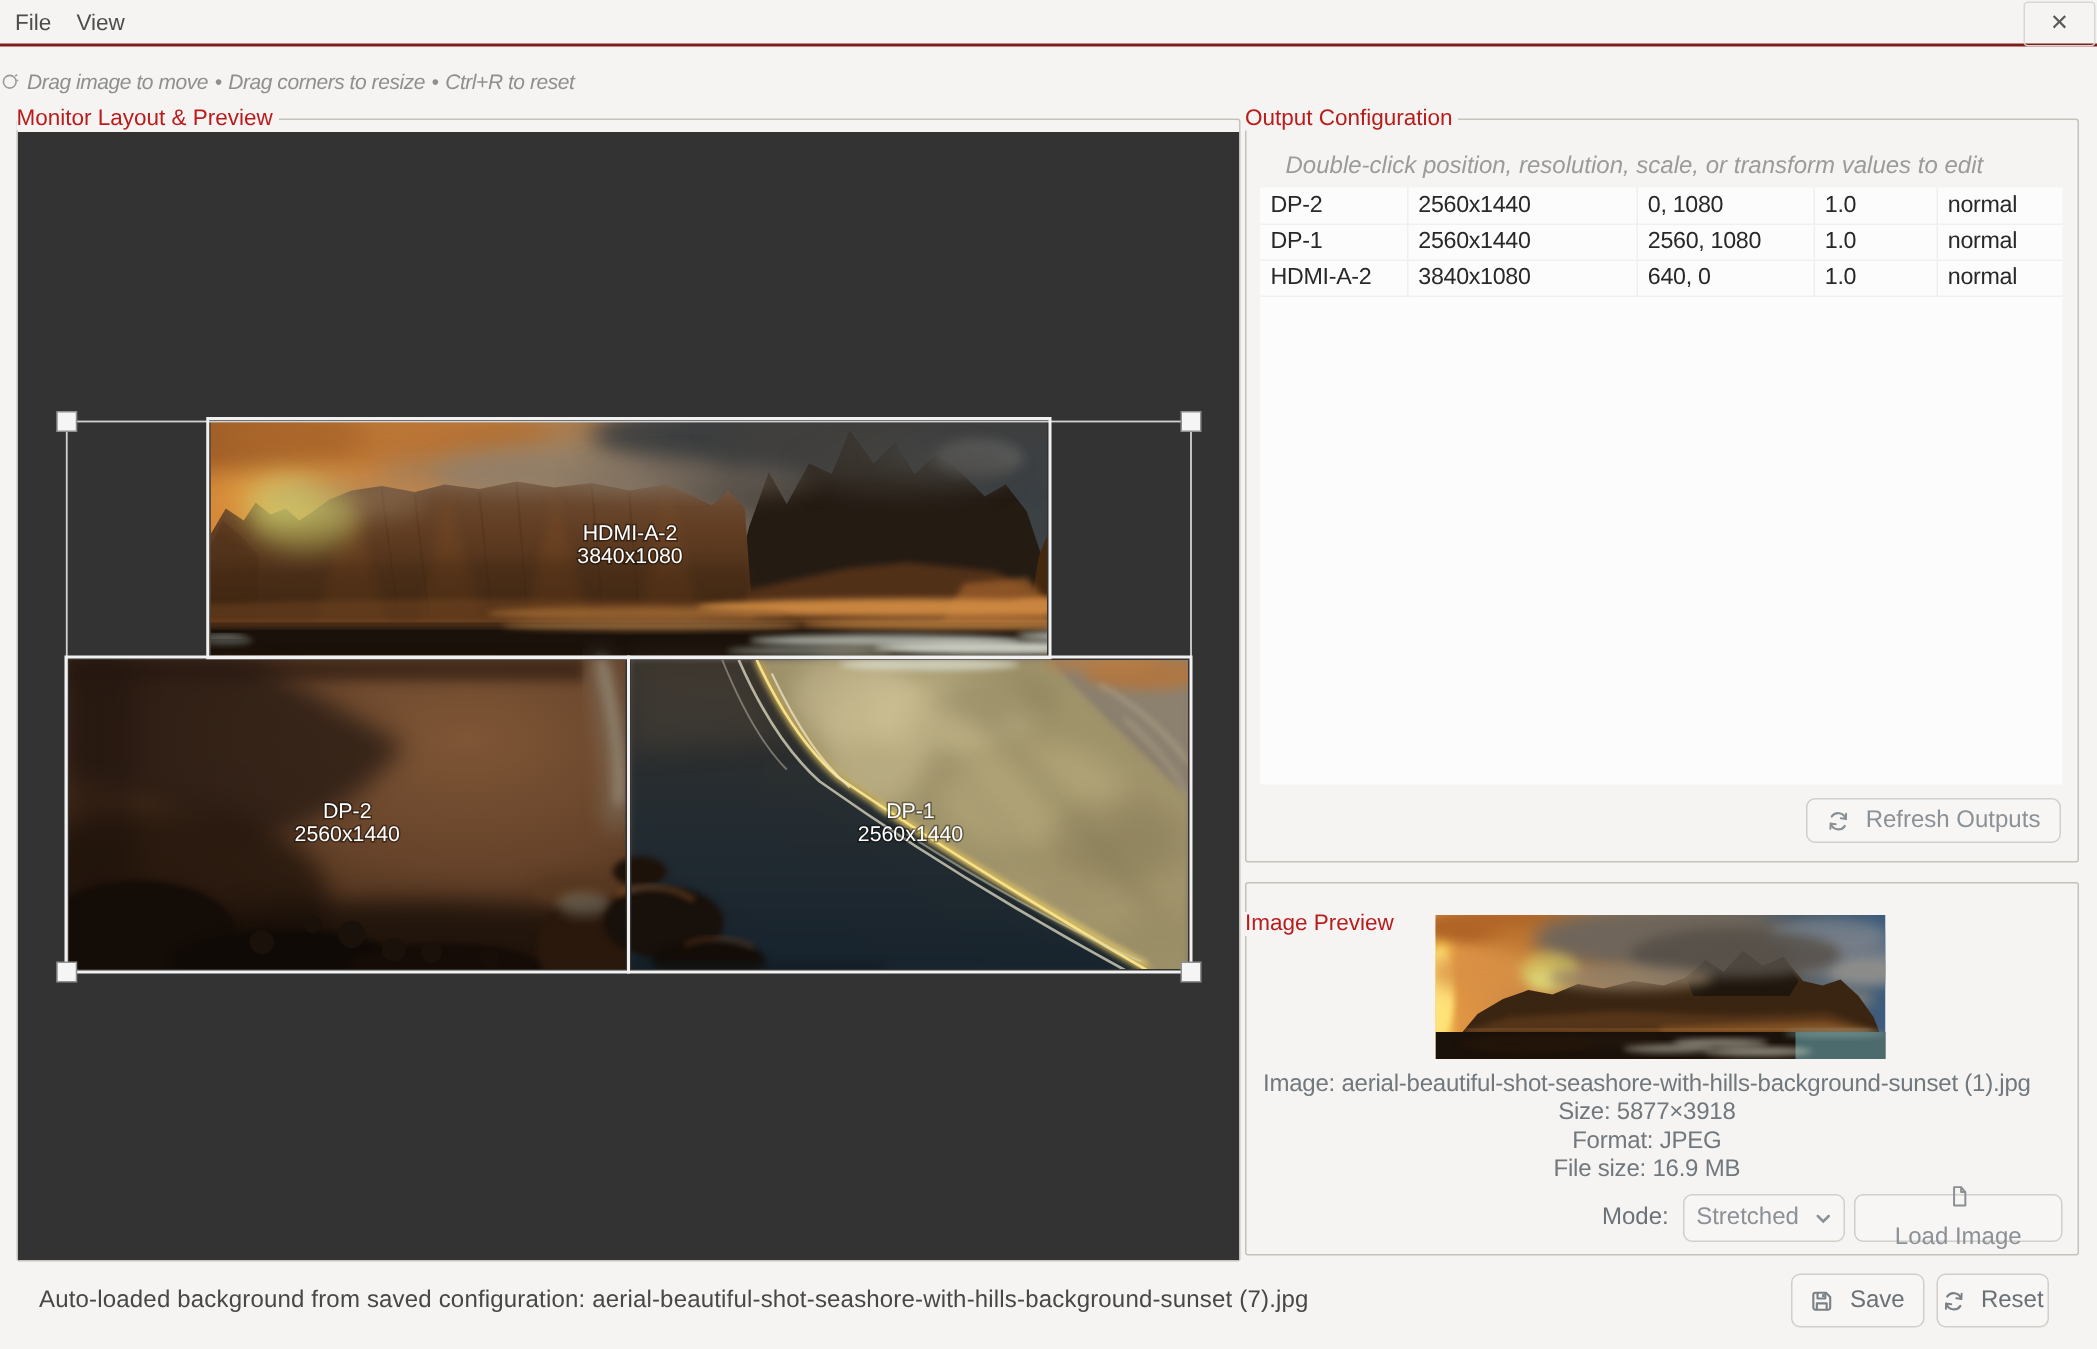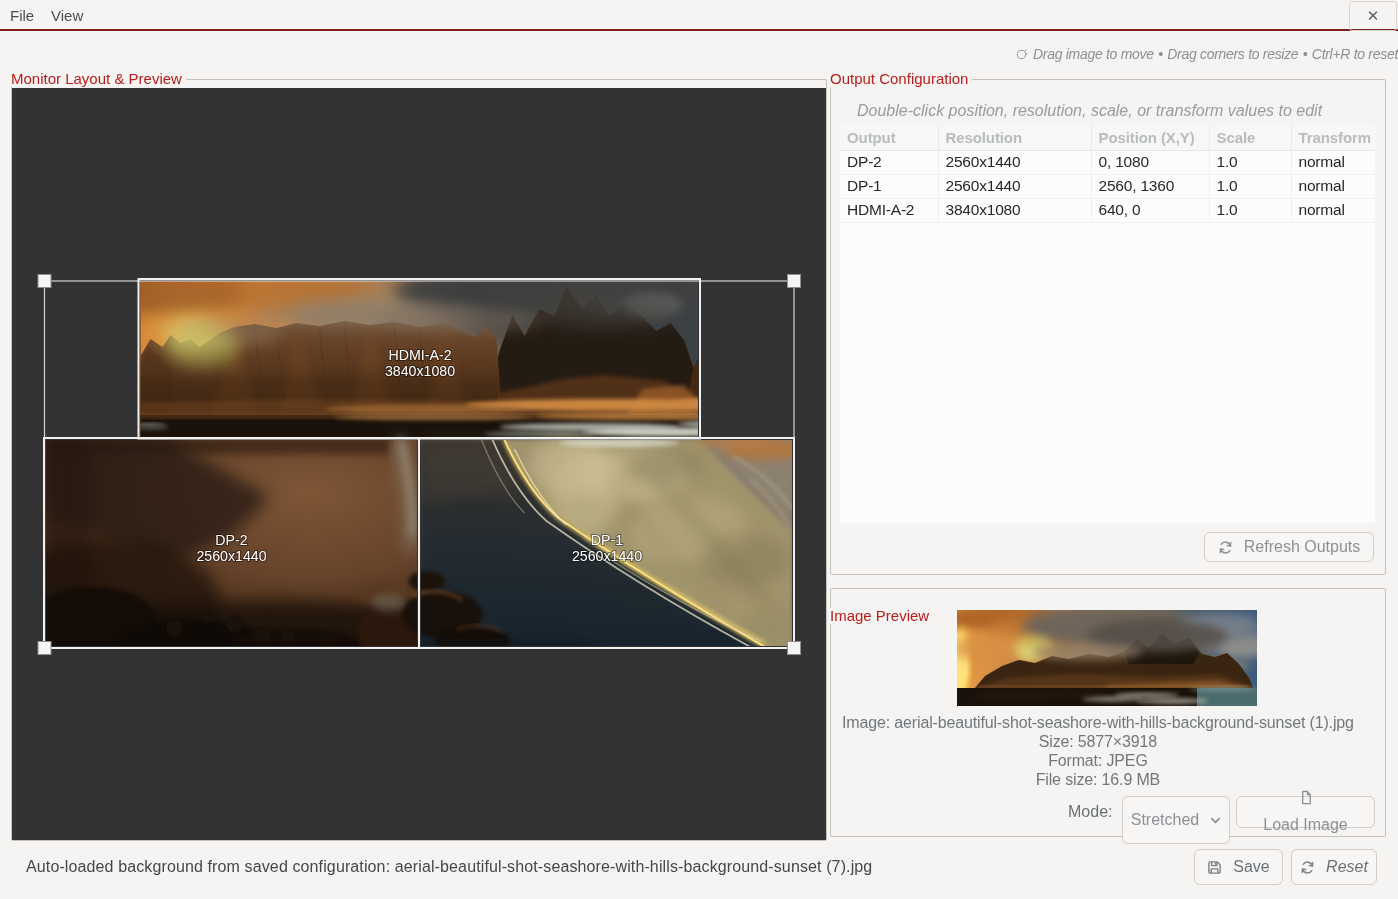--- a/index.html
+++ b/index.html
@@ -1,21 +1,21 @@
 <!DOCTYPE html>
 <html><head>
 <meta charset="utf-8">
 <style>
   * { margin:0; padding:0; box-sizing:border-box; }
   html,body { width:1398px; height:899px; overflow:hidden; }
   body { background:#f5f4f2; font-family:"Liberation Sans",sans-serif; font-size:15px; color:#3c3c3c; position:relative; }
   .menubar { position:absolute; left:0; top:0; width:1398px; height:31px; border-bottom:2px solid #7f1d1d; }
   .menuitem { position:absolute; top:0; height:31px; line-height:31px; color:#4d4d4d; font-size:15px; }
   .closebtn { position:absolute; left:1349px; top:1px; width:48px; height:30px; border:1px solid #dad6d1; border-radius:3px; color:#5a5a5a; text-align:center; line-height:28px; font-size:15px; }
-  .hintbar { position:absolute; left:0; top:45px; width:1398px; height:19px; text-align:right; color:#8f8f8f; font-style:italic; font-size:14px; letter-spacing:-0.3px; line-height:19px; }
+  .hintbar { position:absolute; left:0; top:45px; width:1398px; height:19px; text-align:left; color:#8f8f8f; font-style:italic; font-size:14px; letter-spacing:-0.3px; line-height:19px; }
   .frame { position:absolute; border:1px solid #c5c1bb; border-radius:2px; }
   .legend { position:absolute; background:#f5f4f2; color:#b91c1c; font-size:15px; line-height:16px; padding-right:4px; z-index:3; }
   .darkpanel { position:absolute; left:12px; top:88px; width:814px; height:752px; background:#333333; }
   .hint2 { position:absolute; left:842px; top:102px; font-style:italic; color:#9b9b9b; font-size:16px; letter-spacing:0px;margin-left:15px; }
   .tablewrap { position:absolute; left:840px; top:125px; width:535px; height:398px; background:#fcfcfc; }
   table.grid { border-collapse:collapse; width:535px; table-layout:fixed; }
   table.grid th { background:#f7f7f7; color:#b8bcbe; font-weight:bold; text-align:left; height:25px; padding:0 0 0 7px; font-size:15px; letter-spacing:-0.1px; border-right:1px solid #ebebeb; border-bottom:1px solid #e6e6e6; }
   table.grid td { color:#282828; height:24px; padding:0 0 0 7px; font-size:15.5px; letter-spacing:-0.2px; border-right:1px solid #f0f0f0; border-bottom:1px solid #f0f0f0; }
   table.grid th:last-child, table.grid td:last-child { border-right:none; }
   .btn { position:absolute; border:1px solid #d2cec9; border-radius:6px; background:#f7f6f4; color:#8b9196; font-size:16px; display:flex; align-items:center; justify-content:center; gap:11px; }
@@ -247,38 +247,31 @@
   <div class="tablewrap">
     <table class="grid">
       <colgroup>
         <col style="width:98px">
         <col style="width:153px">
         <col style="width:118px">
         <col style="width:82px">
         <col style="width:84px">
       </colgroup>
       <tbody>
-        <tr>
-          <th>Output</th>
-          <th>Resolution</th>
-          <th>Position (X,Y)</th>
-          <th>Scale</th>
-          <th>Transform</th>
-        </tr>
       <tr>
           <td>DP-2</td>
           <td>2560x1440</td>
           <td>0, 1080</td>
           <td>1.0</td>
           <td>normal</td>
         </tr>
       <tr>
           <td>DP-1</td>
           <td>2560x1440</td>
-          <td>2560, 1360</td>
+          <td>2560, 1080</td>
           <td>1.0</td>
           <td>normal</td>
         </tr>
       <tr>
           <td>HDMI-A-2</td>
           <td>3840x1080</td>
           <td>640, 0</td>
           <td>1.0</td>
           <td>normal</td>
         </tr>
@@ -349,21 +342,21 @@
     <ellipse cx="60" cy="86" rx="45" ry="6" fill="#241509" filter="url(#tf2)" opacity=".9"></ellipse>
   </svg>
   </div>
   <div class="infoblock">
     Image: aerial-beautiful-shot-seashore-with-hills-background-sunset (1).jpg<br>
     Size: 5877×3918<br>
     Format: JPEG<br>
     File size: 16.9 MB
   </div>
   <div class="modelabel">Mode:</div>
-  <div class="btn" style="left:1122px; top:796px; width:108px; height:48px;">
+  <div class="btn" style="left:1122px; top:796px; width:108px; height:32px;">
     <span>Stretched</span>
     <svg width="11" height="11" viewBox="0 0 12 12" fill="none" stroke="#8a8f93" stroke-width="1.8" stroke-linecap="round">
       <path d="M2 4 L6 8 L10 4"></path>
     </svg>
   </div>
   <div class="btn" style="left:1236px; top:796px; width:139px; height:32px;flex-direction:column;">
     <svg width="14" height="15" viewBox="0 0 14 16" fill="none" stroke="#8a8f93" stroke-width="1.4" stroke-linejoin="round">
       <path d="M3.5 1.5 L8.5 1.5 L11.5 5 L11.5 14.5 L3.5 14.5 Z"></path>
       <path d="M8.5 1.5 L8.5 5 L11.5 5"></path>
     </svg>
@@ -373,21 +366,21 @@
   <div class="statustext">Auto-loaded background from saved configuration: aerial-beautiful-shot-seashore-with-hills-background-sunset (7).jpg</div>
   <div class="btn" style="left:1194px; top:849px; width:89px; height:36px; color:#697076; font-size:16px;">
     <svg width="15" height="15" viewBox="0 0 16 16" fill="none" stroke="#7a8084" stroke-width="1.5" stroke-linejoin="round">
       <path d="M2 3.5 A1.5 1.5 0 0 1 3.5 2 L11 2 L14 5 L14 12.5 A1.5 1.5 0 0 1 12.5 14 L3.5 14 A1.5 1.5 0 0 1 2 12.5 Z"></path>
       <path d="M5 2 L5 6 L10.5 6 L10.5 2"></path>
       <rect x="8.2" y="3" width="1.6" height="2" fill="#7a8084" stroke="none"></rect>
       <path d="M4.5 14 L4.5 9.5 L11.5 9.5 L11.5 14"></path>
     </svg>
     <span>Save</span>
   </div>
-  <div class="btn" style="left:1291px; top:849px; width:86px; height:36px; color:#697076; font-size:16px;font-style:italic;">
+  <div class="btn" style="left:1291px; top:849px; width:75px; height:36px; color:#697076; font-size:16px;">
     <svg width="15" height="15" viewBox="0 0 16 16" fill="none" stroke="#7a8084" stroke-width="1.6" stroke-linecap="round">
       <path d="M13.2 6.2 A5.5 5.5 0 0 0 3.4 4.6"></path>
       <path d="M2.8 9.8 A5.5 5.5 0 0 0 12.6 11.4"></path>
       <path d="M13.6 2.6 L13.4 6.3 L9.8 5.9" stroke-width="1.4"></path>
       <path d="M2.4 13.4 L2.6 9.7 L6.2 10.1" stroke-width="1.4"></path>
     </svg>
     <span>Reset</span>
   </div>
 
 </body></html>

